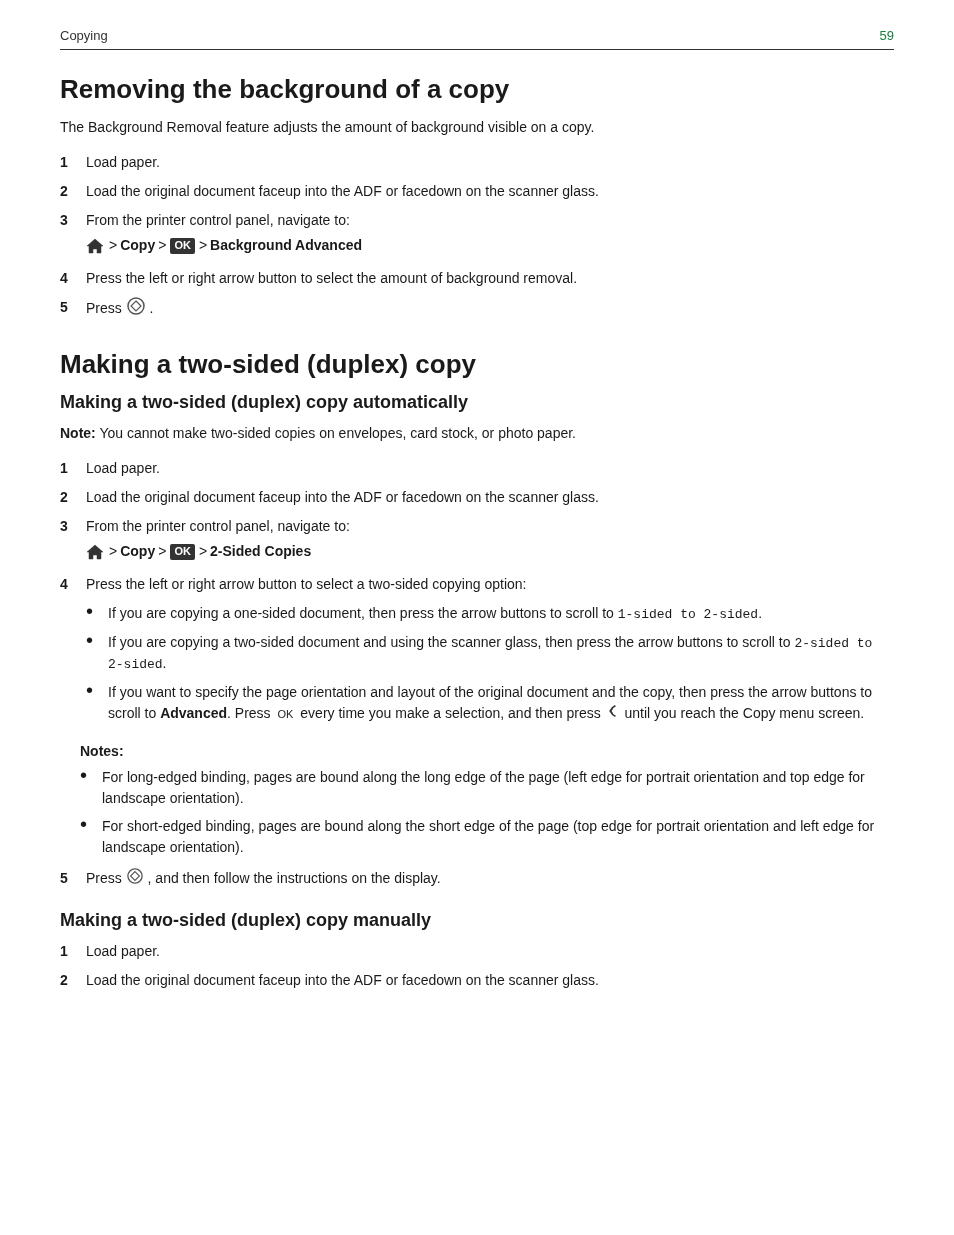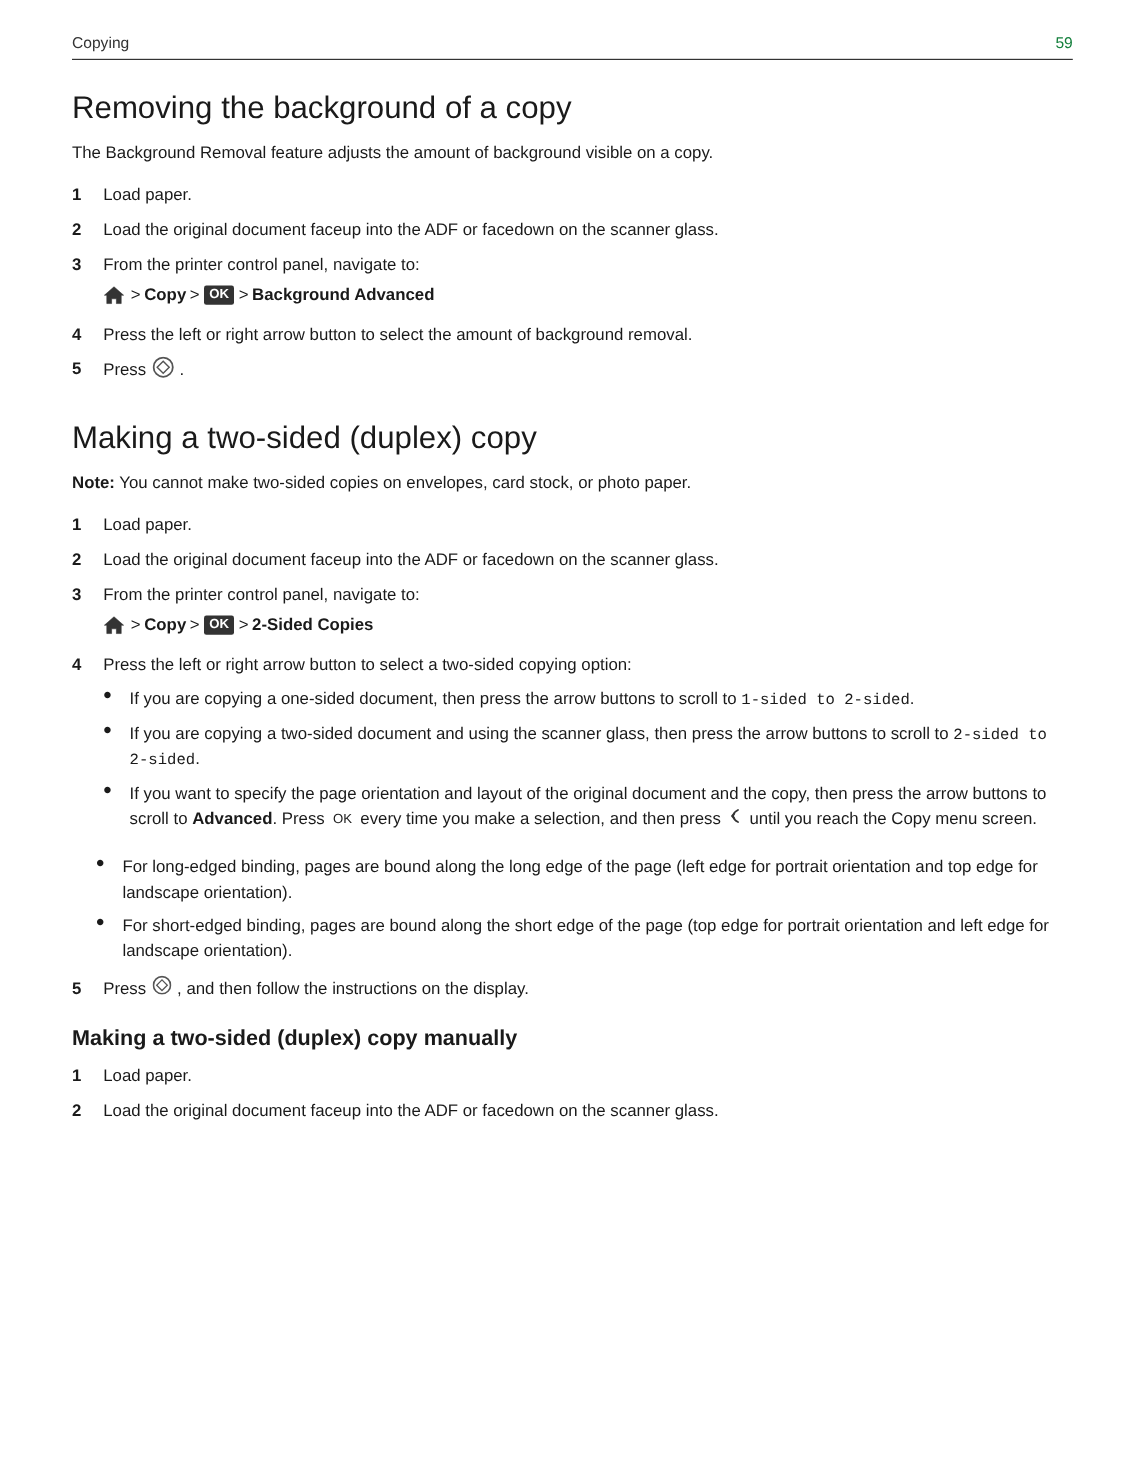--- a/index.html
+++ b/index.html
@@ -26,21 +26,21 @@
     .header-bar .section-label {
       font-size: 13px;
       color: #333;
     }
     .header-bar .page-number {
       font-size: 13px;
       color: #15803d;
     }
     h1.section-title {
       font-size: 26px;
-      font-weight: normal;
+      font-weight: bold;
       margin-bottom: 12px;
       margin-top: 4px;
     }
     h2.subsection-title {
       font-size: 18px;
       font-weight: bold;
       margin-bottom: 10px;
       margin-top: 6px;
     }
     p.intro {
@@ -216,20 +216,21 @@
           </svg>
         </span>
         <span>.</span>
       </span>
     </li>
   </ol>
 
   <div class="section-gap">
     <h1 class="section-title">Making a two-sided (duplex) copy</h1>
 
+    <h2 class="subsection-title">Making a two-sided (duplex) copy automatically</h2>
 
 
     <p class="intro">
       <span class="note-label">Note:</span>
       <span> </span>
       <span>You cannot make two-sided copies on envelopes, card stock, or photo paper.</span>
     </p>
 
     <ol class="steps">
 
@@ -297,20 +298,23 @@
                 </span>
                 until you reach the Copy menu screen.
               </span>
             </li>
           </ul>
         </span>
       </li>
     </ol>
 
     <div class="notes-block">
+      <p style="margin-bottom:6px;">
+        <strong>Notes:</strong>
+      </p>
       <ul class="bullet-list">
         <li>
           <span class="bullet-dot">•</span>
           <span class="bullet-content">For long-edged binding, pages are bound along the long edge of the page (left edge for portrait orientation and top edge for landscape orientation).</span>
         </li>
         <li>
           <span class="bullet-dot">•</span>
           <span class="bullet-content">For short-edged binding, pages are bound along the short edge of the page (top edge for portrait orientation and left edge for landscape orientation).</span>
         </li>
       </ul>

